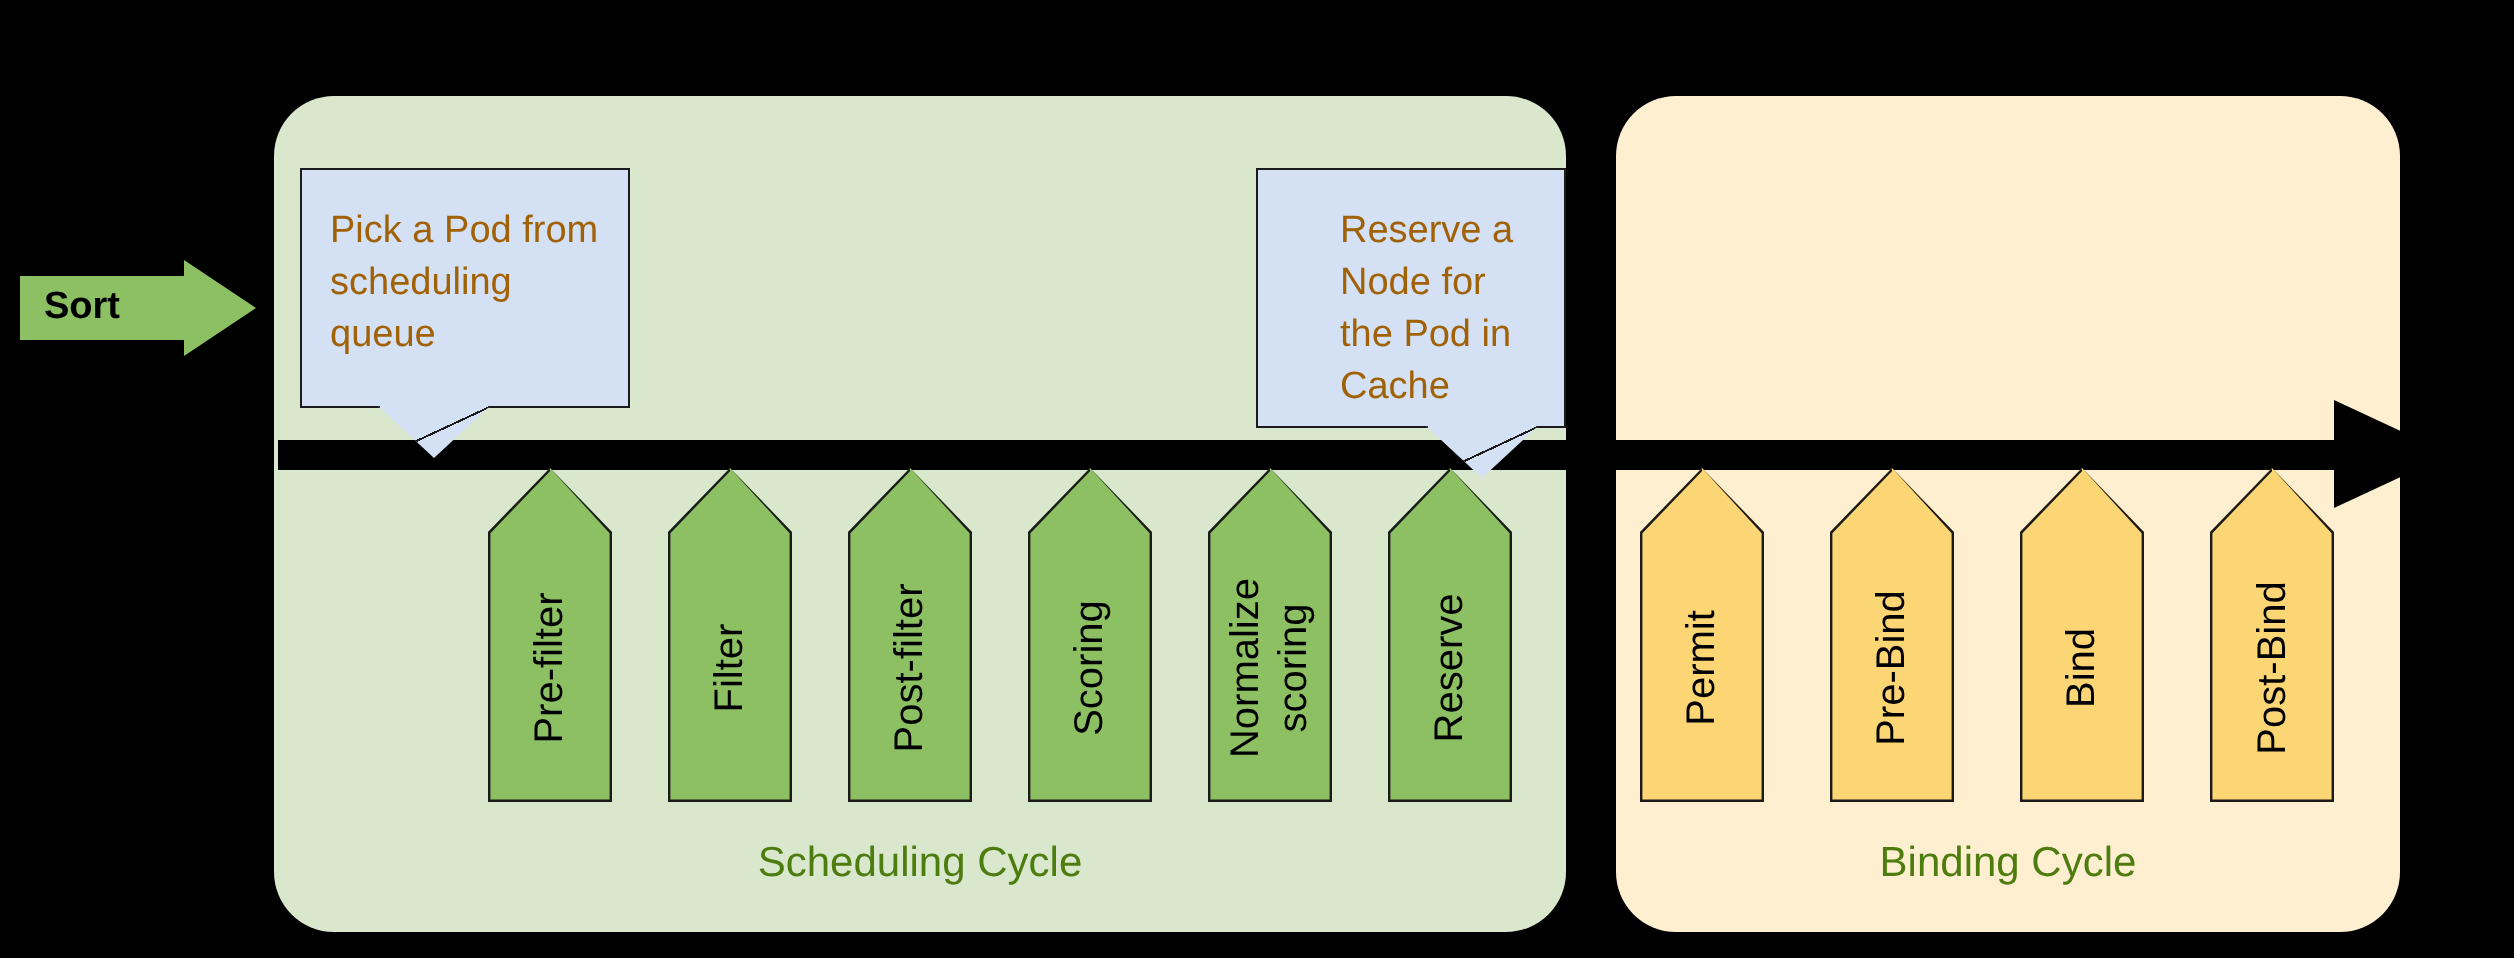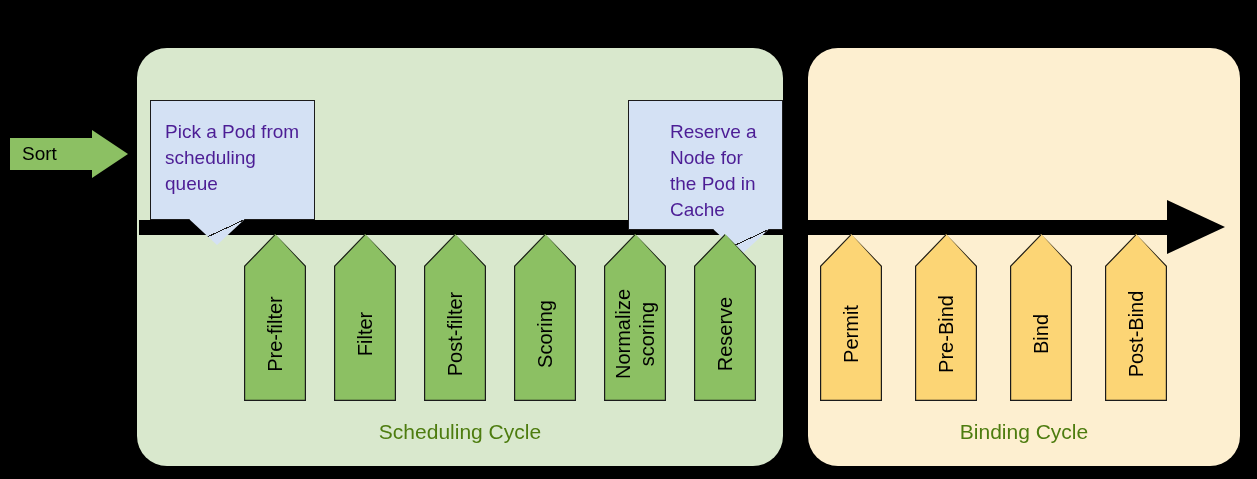--- a/index.html
+++ b/index.html
@@ -22,21 +22,21 @@
     border-radius: 30px;
     box-sizing: border-box;
   }
   #scheduling-panel {
     left: 137px;  top: 48px;
     width: 646px; height: 418px;
     background: #D9E8CD;
   }
   #binding-panel {
     left: 808px;  top: 48px;
-    width: 432px; height: 418px;
+    width: 392px; height: 418px;
     background: #FDEFD0;
   }
 
   .cycle-label {
     position: absolute;
     bottom: 22px;
     left: 0; right: 0;
     text-align: center;
     font-size: 21px;
     color: #4d7c0f;
@@ -63,40 +63,40 @@
     border-left: 58px solid #000000;
   }
 
   
   #sort-arrow {
     position: absolute;
     left: 10px;  top: 130px;
     width: 118px; height: 48px;
     background: #8CC063;
     clip-path: polygon(0 8px, 82px 8px, 82px 0, 118px 24px, 82px 48px, 82px 40px, 0 40px);
+    font-weight: bold;
   }
   #sort-arrow .sort-text {
     position: absolute;
     left: 12px; top: 12px;
     font-size: 19px;
     color: #000000;
     line-height: 24px;
   }
 
   
   .callout {
     position: absolute;
     background: #D4E1F4;
     border: 1px solid #1B1B1B;
     box-sizing: border-box;
     font-size: 19px;
     line-height: 26px;
-    color: #4c1d95;
+    color: #a16207;
     padding: 18px 14px 0 14px;
-    margin-top: 16px;
   }
   .callout-tail {
     position: absolute;
     left: 34px;
     top: 100%;
     width: 56px;
     height: 26px;
     background: #D4E1F4;
     border-left: 1px solid #1B1B1B;
     border-right: 1px solid #1B1B1B;

